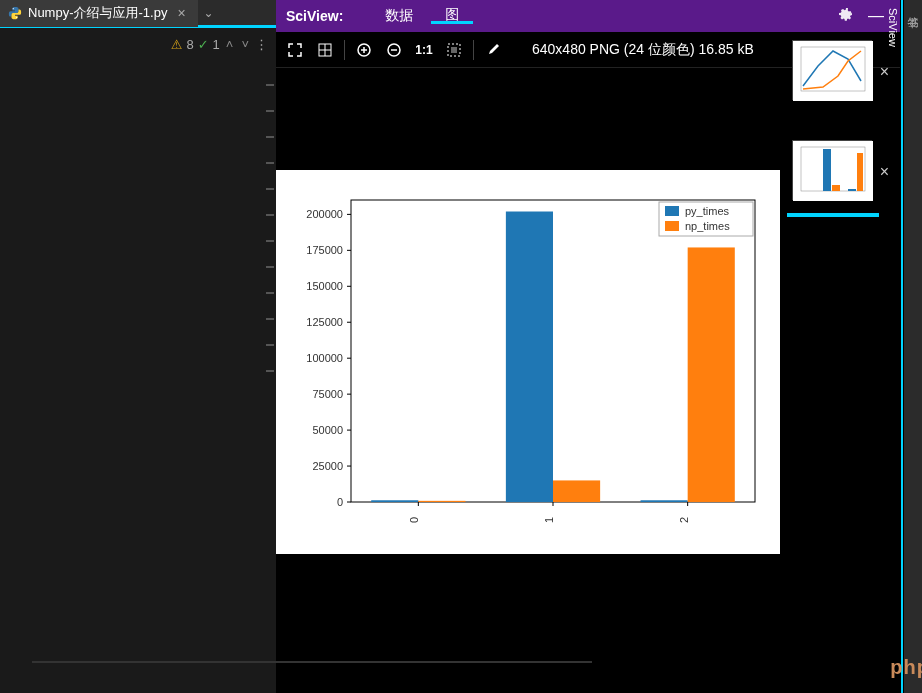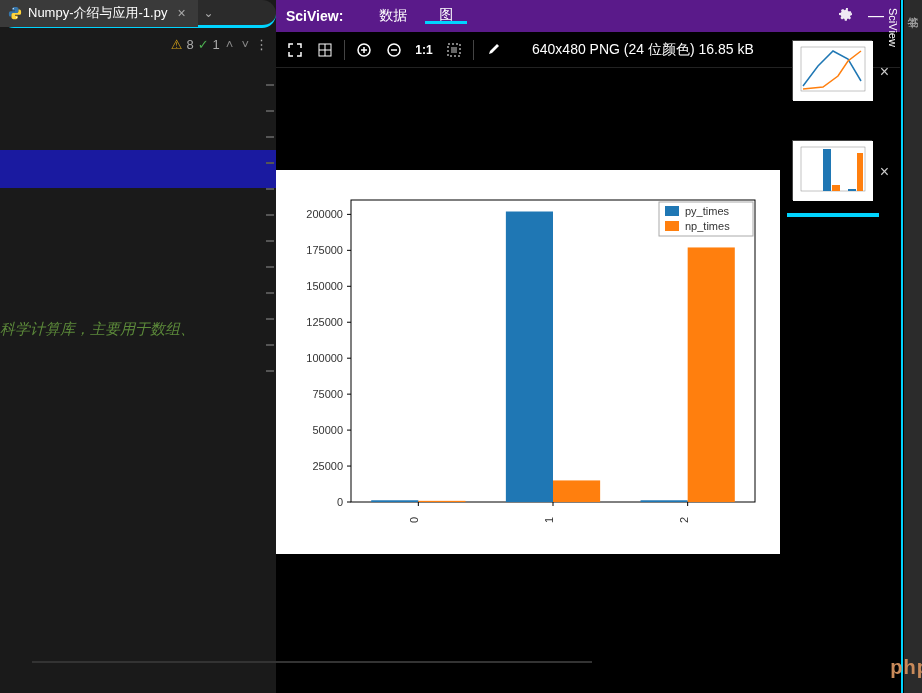--- a/index.html
+++ b/index.html
@@ -10,21 +10,20 @@
 }
 
 
 .left-pane {
   position: absolute; left: 0; top: 0; width: 276px; height: 693px;
   background: #1a1a1a;
 }
 .tab-row {
   height: 28px; background: #2b2b2b; display: flex; align-items: center;
   border-bottom: 3px solid #00d4ff;
-  border-radius: 14px;
 }
 .file-tab {
   display: flex; align-items: center; padding: 0 8px; height: 28px;
   background: #3a3a3a; color: #fff; gap: 6px; font-size: 13px;
 }
 .py-icon { width: 14px; height: 14px; }
 .tab-close { color: #aaa; cursor: pointer; font-size: 14px; padding: 0 4px; }
 .tab-chevron { color: #aaa; padding: 0 6px; cursor: pointer; }
 
 .inspection-row {
@@ -56,21 +55,21 @@
 
 
 .right-pane {
   position: absolute; left: 276px; top: 0; width: 624px; height: 693px;
   background: #000;
 }
 .sciview-header {
   height: 32px; background: #5a1a8a; display: flex; align-items: center;
   color: #fff; font-size: 14px; padding: 0 10px; gap: 4px;
 }
-.sci-label { margin-right: 18px; font-weight: bold; }
+.sci-label { margin-right: 24px; font-weight: bold; }
 .sci-tab { padding: 0 14px; height: 15px; display: flex; align-items: center; cursor: pointer; }
 .sci-tab.active { border-bottom: 3px solid #00d4ff; }
 .spacer { flex: 1; }
 .gear, .min-btn { cursor: pointer; padding: 0 6px; font-size: 16px; }
 
 .toolbar {
   height: 36px; background: #000; display: flex; align-items: center;
   padding: 0 8px; gap: 8px; border-bottom: 1px solid #222;
 }
 .tool-btn {
@@ -140,24 +139,20 @@
   <div class="inspection-row">
     <span class="warn-icon">⚠</span>
     <span>8</span>
     <span class="check-icon">✓</span>
     <span>1</span>
     <span class="chev">˄</span>
     <span class="chev">˅</span>
     <span class="dots">⋮</span>
   </div>
 
-  <div class="editor-body">
-    <div class="blue-band"></div>
-    <div class="code-text">科学计算库，主要用于数组、</div>
-  </div>
 
   <div class="left-gutter">
     <div class="tick"></div>
       <div class="tick"></div>
       <div class="tick"></div>
     <div class="tick"></div>
       <div class="tick"></div>
       <div class="tick"></div>
     <div class="tick"></div>
       <div class="tick"></div>

